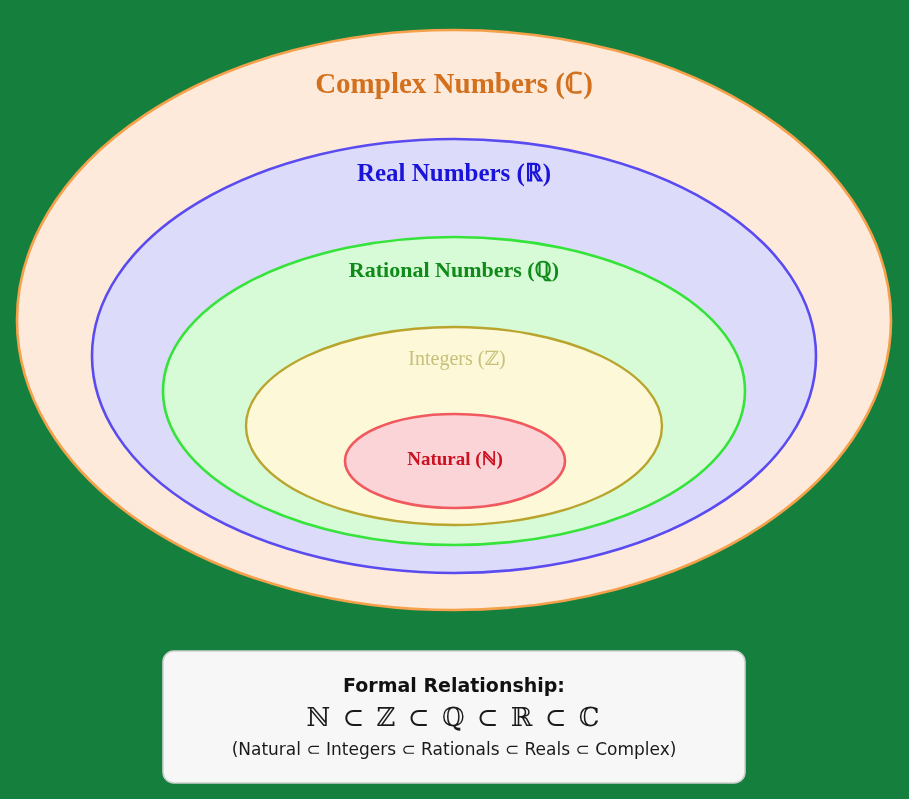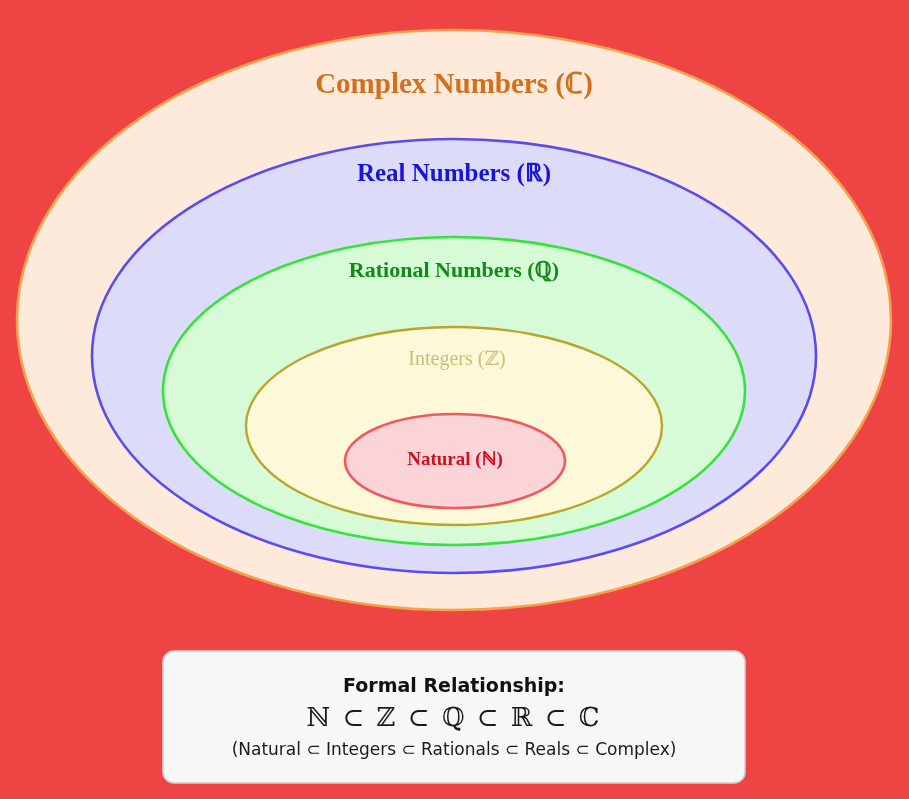--- a/index.html
+++ b/index.html
@@ -12,21 +12,21 @@
     width: 909px;
     height: 799px;
     position: relative;
     overflow: hidden;
     font-family: "Liberation Sans", sans-serif;
   }
   #diagram-root {
     position: relative;
     width: 909px;
     height: 799px;
-    background: #ef4444;
+    background: #15803d;
   }
   svg.venn {
     position: absolute;
     left: 0;
     top: 0;
     width: 909px;
     height: 799px;
     display: block;
   }
   .set-label {

